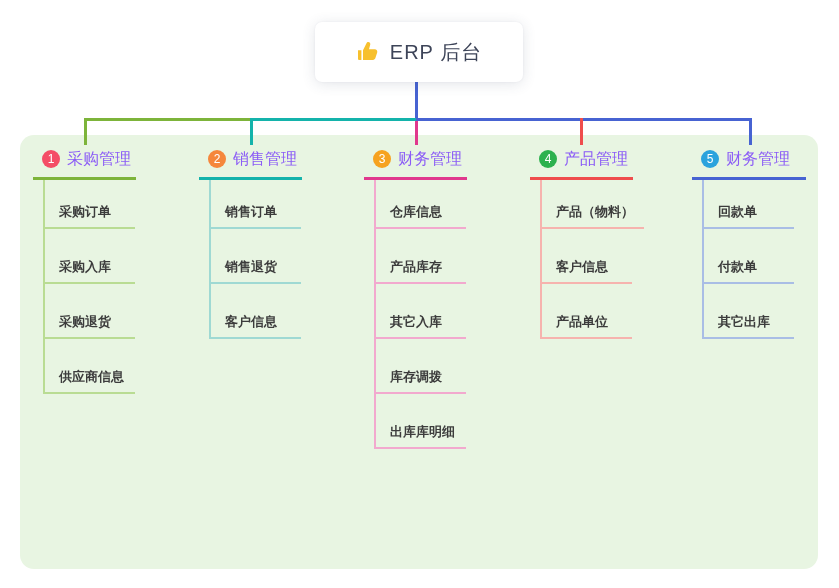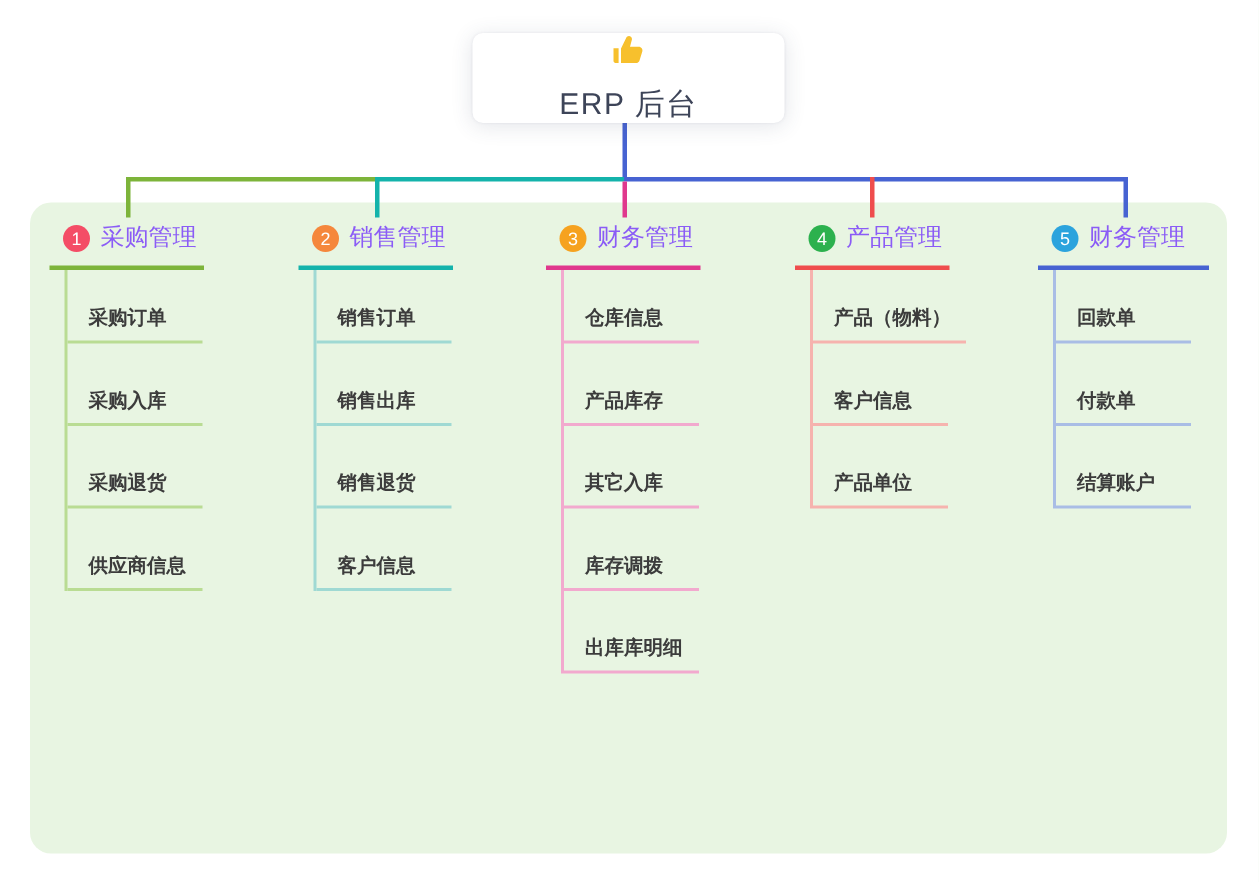--- a/index.html
+++ b/index.html
@@ -4,21 +4,21 @@
 <style>
   html,body{margin:0;padding:0;background:#ffffff;font-family:"Liberation Sans","DejaVu Sans",sans-serif;}
   #canvas{position:relative;width:839px;height:588px;background:#ffffff;overflow:hidden;}
 
   
   .root-node{
     position:absolute;left:315px;top:22px;width:208px;height:60px;
     background:#ffffff;border-radius:7px;
     box-shadow:0 2px 14px rgba(60,70,100,.14), 0 0 2px rgba(60,70,100,.08);
     display:flex;align-items:center;justify-content:center;gap:10px;
-    font-size:20px;color:#3d4458;letter-spacing:1px;flex-direction:column;
+    font-size:20px;color:#3d4458;letter-spacing:1px;
   }
   .root-node svg{display:block;}
 
   
   .line{position:absolute;}
 
   
   .panel{
     position:absolute;left:20px;top:135px;width:798px;height:434px;
     background:#e8f5e2;border-radius:14px;
@@ -90,21 +90,20 @@
     </ul>
   </div>
 
   <div class="branch" style="left: 199px; width: 103px; --line: #14b3ab; --soft: #9fd9d3; --badge: #f5873c;">
     <div class="branch-header">
       <span class="badge">2</span>
       <span class="branch-label">销售管理</span>
     </div>
     <ul class="children">
       <li>销售订单</li>
-      <li>销售出库</li>
       <li>销售退货</li>
       <li>客户信息</li>
     </ul>
   </div>
 
   <div class="branch" style="left: 364px; width: 103px; --line: #e0388d; --soft: #f2a9ce; --badge: #f6a21f;">
     <div class="branch-header">
       <span class="badge">3</span>
       <span class="branch-label">财务管理</span>
     </div>
@@ -130,17 +129,17 @@
   </div>
 
   <div class="branch" style="left: 692px; width: 114px; --line: #4763d2; --soft: #a9bde5; --badge: #2ba3dd;">
     <div class="branch-header">
       <span class="badge">5</span>
       <span class="branch-label">财务管理</span>
     </div>
     <ul class="children">
       <li>回款单</li>
       <li>付款单</li>
-      <li>结算账户</li>
+      <li>其它出库</li>
     </ul>
   </div>
 
 </div>
 
 </body></html>

